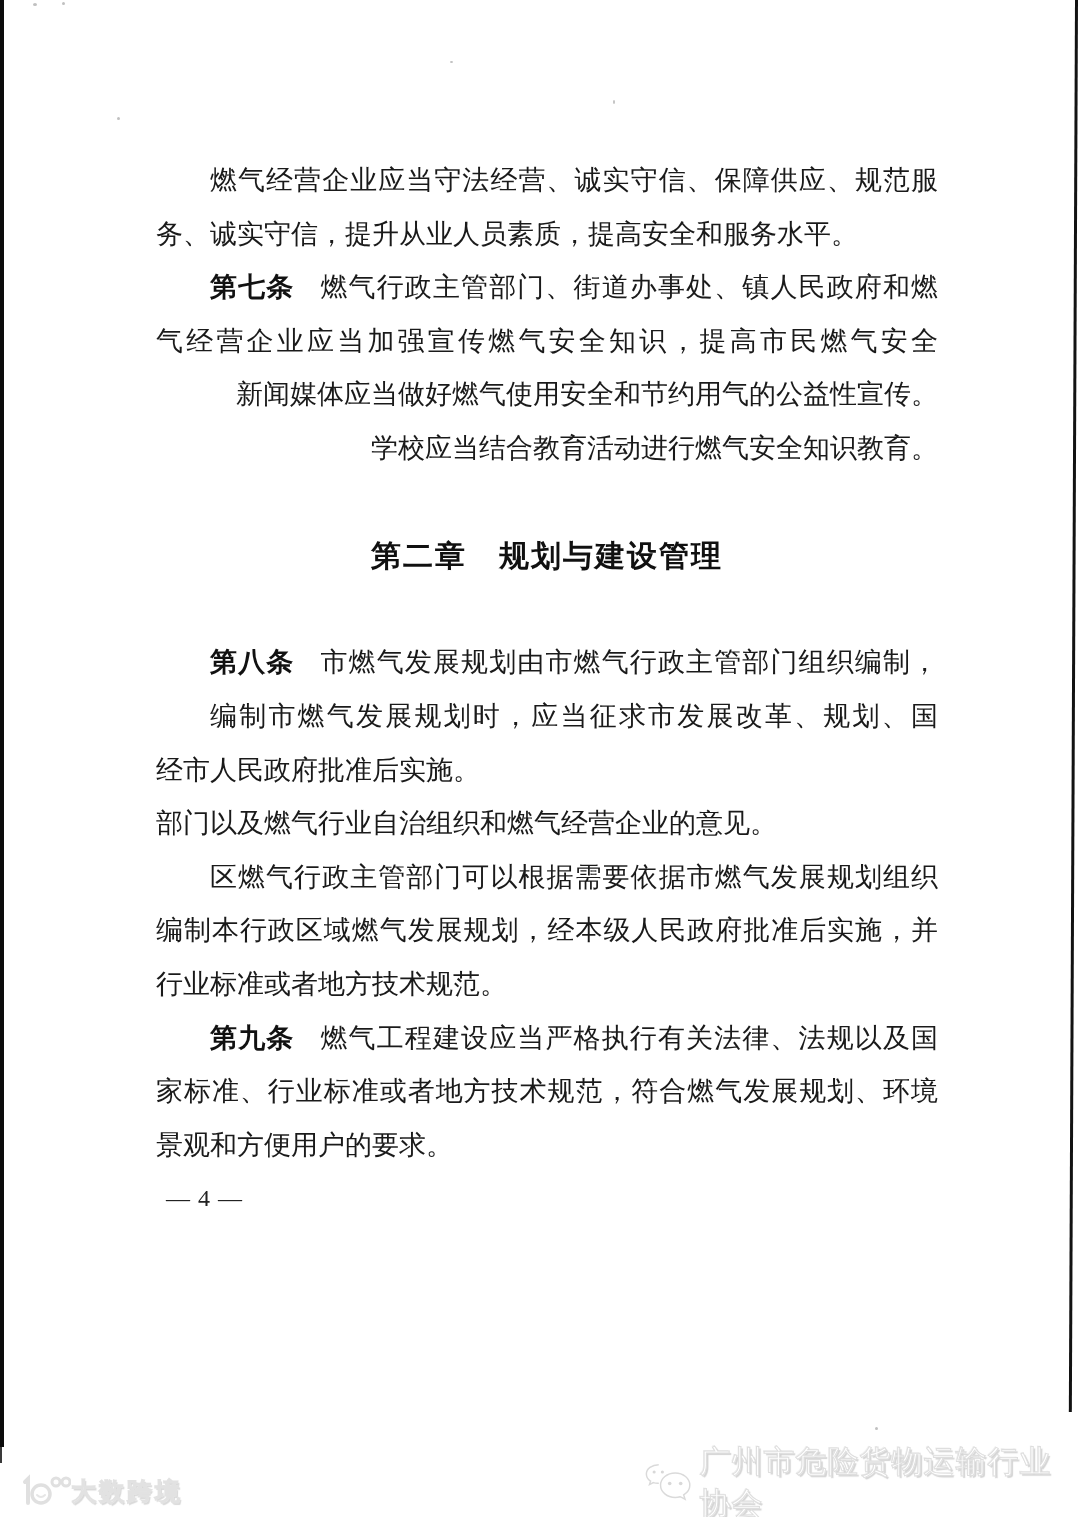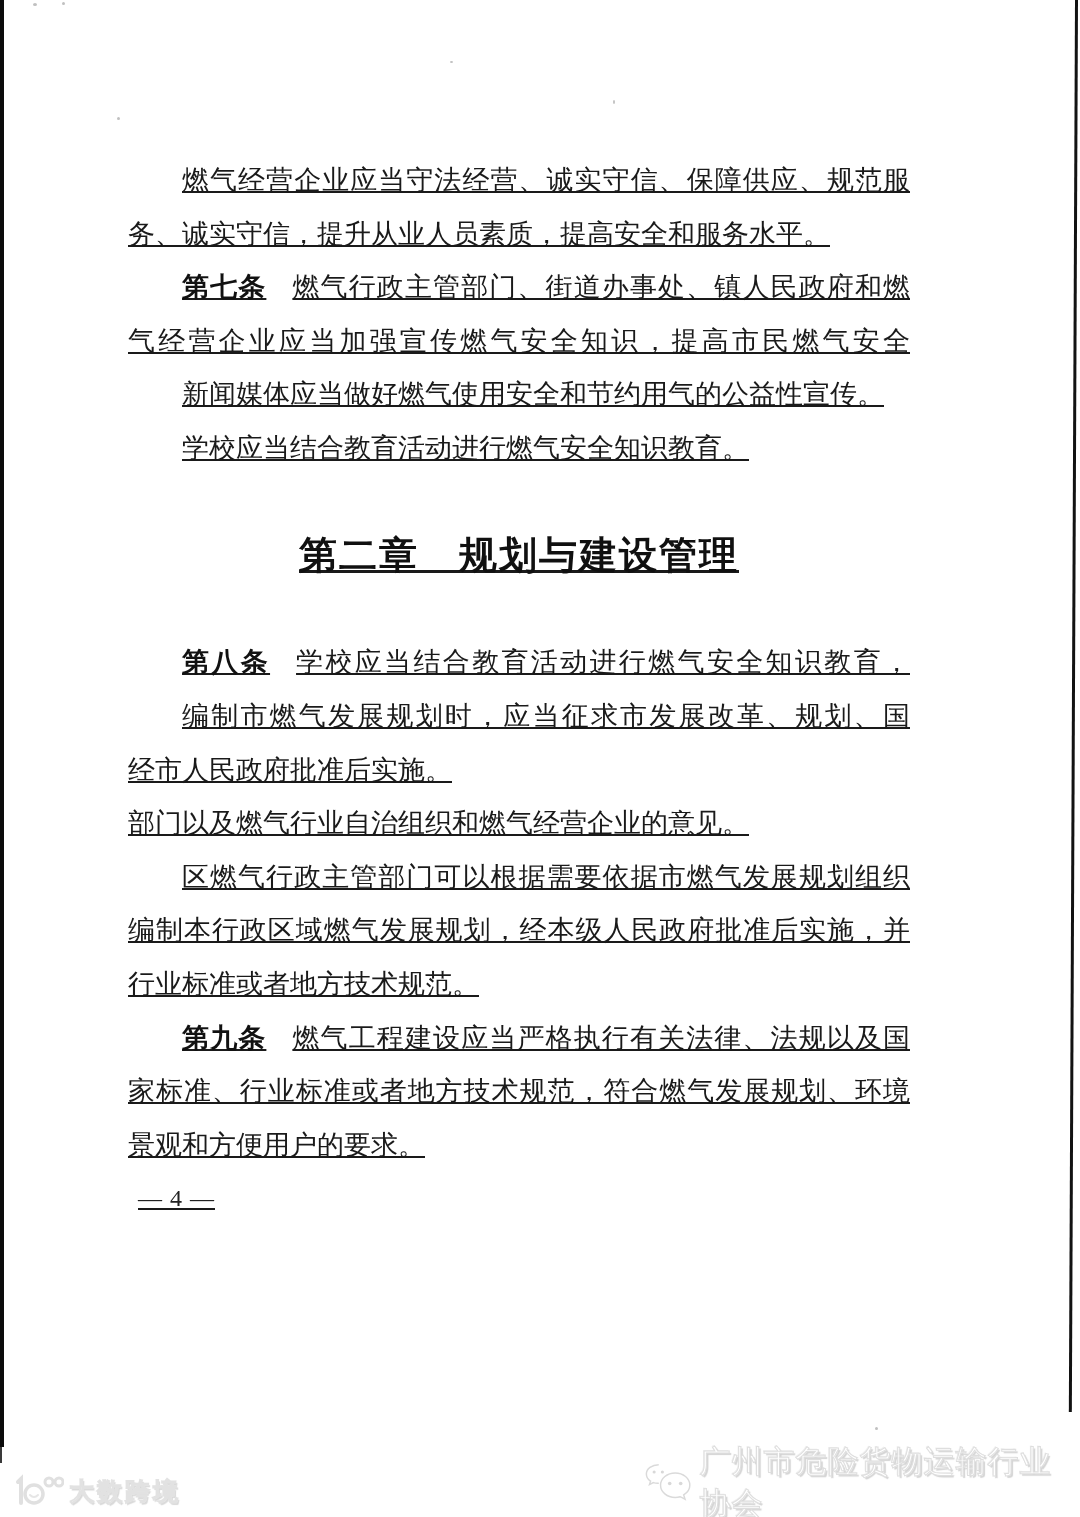--- a/index.html
+++ b/index.html
@@ -11,45 +11,45 @@
 
   
   .edge-left{position:absolute;left:0;top:0;width:4px;height:1447px;background:#0b0b0b;}
   .edge-left-tail{position:absolute;left:0;top:1447px;width:2px;height:16px;background:#3a3a3a;}
   .edge-right{position:absolute;left:1075px;top:0;width:3px;height:1412px;background:#121212;
     transform-origin:top left;transform:rotate(0.25deg);}
 
   .speck{position:absolute;background:#8d8d8d;border-radius:50%;opacity:.55;}
 
   
-  .content{position:absolute;left:128px;top:154px;width:782px;color:#1a1a1a;text-decoration:underline;}
+  .content{position:absolute;left:156px;top:154px;width:782px;color:#1a1a1a;}
   .line{height:53.6px;line-height:53.6px;font-size:27px;white-space:nowrap;overflow:visible;}
   .line.fill{white-space:normal;text-align:justify;text-align-last:justify;overflow:hidden;}
-  .line.indent{text-indent:54px;}
+  .line.indent{text-indent:54px;text-align:right;}
   .line.blank{height:53.6px;}
   .line .b{font-weight:bold;color:#111;font-family:"Liberation Sans","DejaVu Sans",sans-serif;}
   .line .b:empty{display:none;margin:0;}
   .line .b:not(:empty){margin-right:26px;}
   .line.heading{
-    text-align:center;text-align-last:center;font-weight:bold;font-size:38px;
+    text-align:center;text-align-last:center;font-weight:bold;font-size:30px;
     letter-spacing:2px;color:#101010;
     font-family:"Liberation Sans","DejaVu Sans",sans-serif;
   }
   .line.pagenum{font-size:24px;padding-left:10px;letter-spacing:1px;color:#222;}
 
   
   .wm{position:absolute;display:flex;align-items:center;user-select:none;}
   .wm-right{left:645px;top:1441px;gap:7px;}
   .wm-right .wm-text{
     color:#ffffff;font-size:31px;letter-spacing:1px;
     font-family:"Liberation Sans","DejaVu Sans",sans-serif;
     -webkit-text-stroke:1px #dedede;
     text-shadow:2px 2px 1px #d4d4d4, -1px -1px 0 #f0f0f0;
   }
-  .wm-left{left:12px;top:1474px;gap:5px;}
+  .wm-left{left:19px;top:1474px;}
   .wm-left .wm-text{
     color:#ffffff;font-size:25px;font-weight:bold;letter-spacing:3px;
     font-family:"Liberation Sans","DejaVu Sans",sans-serif;
     -webkit-text-stroke:1px #e2e2e2;
     text-shadow:1.5px 1.5px 1px #d9d9d9;
   }
 </style>
 </head>
 <body>
 
@@ -69,21 +69,21 @@
   <div class="content">
       <div class="line body fill indent"><span class="t">燃气经营企业应当守法经营、诚实守信、保障供应、规范服</span></div>
       <div class="line body"><span class="t">务、诚实守信，提升从业人员素质，提高安全和服务水平。</span></div>
       <div class="line body fill indent"><span class="b">第七条</span><span class="t">燃气行政主管部门、街道办事处、镇人民政府和燃</span></div>
       <div class="line body fill"><span class="t">气经营企业应当加强宣传燃气安全知识，提高市民燃气安全</span></div>
       <div class="line body indent"><span class="t">新闻媒体应当做好燃气使用安全和节约用气的公益性宣传。</span></div>
       <div class="line body indent"><span class="t">学校应当结合教育活动进行燃气安全知识教育。</span></div>
       <div class="line blank"><span class="t"></span></div>
       <div class="line heading"><span class="t">第二章　规划与建设管理</span></div>
       <div class="line blank"><span class="t"></span></div>
-      <div class="line body fill indent"><span class="b">第八条</span><span class="t">学校应当结合教育活动进行燃气安全知识教育，</span></div>
+      <div class="line body fill indent"><span class="b">第八条</span><span class="t">市燃气发展规划由市燃气行政主管部门组织编制，</span></div>
       <div class="line body fill indent"><span class="t">编制市燃气发展规划时，应当征求市发展改革、规划、国</span></div>
       <div class="line body"><span class="t">经市人民政府批准后实施。</span></div>
       <div class="line body"><span class="t">部门以及燃气行业自治组织和燃气经营企业的意见。</span></div>
       <div class="line body fill indent"><span class="t">区燃气行政主管部门可以根据需要依据市燃气发展规划组织</span></div>
       <div class="line body fill"><span class="t">编制本行政区域燃气发展规划，经本级人民政府批准后实施，并</span></div>
       <div class="line body"><span class="t">行业标准或者地方技术规范。</span></div>
       <div class="line body fill indent"><span class="b">第九条</span><span class="t">燃气工程建设应当严格执行有关法律、法规以及国</span></div>
       <div class="line body fill"><span class="t">家标准、行业标准或者地方技术规范，符合燃气发展规划、环境</span></div>
       <div class="line body"><span class="t">景观和方便用户的要求。</span></div>
       <div class="line pagenum"><span class="t">— 4 —</span></div>

